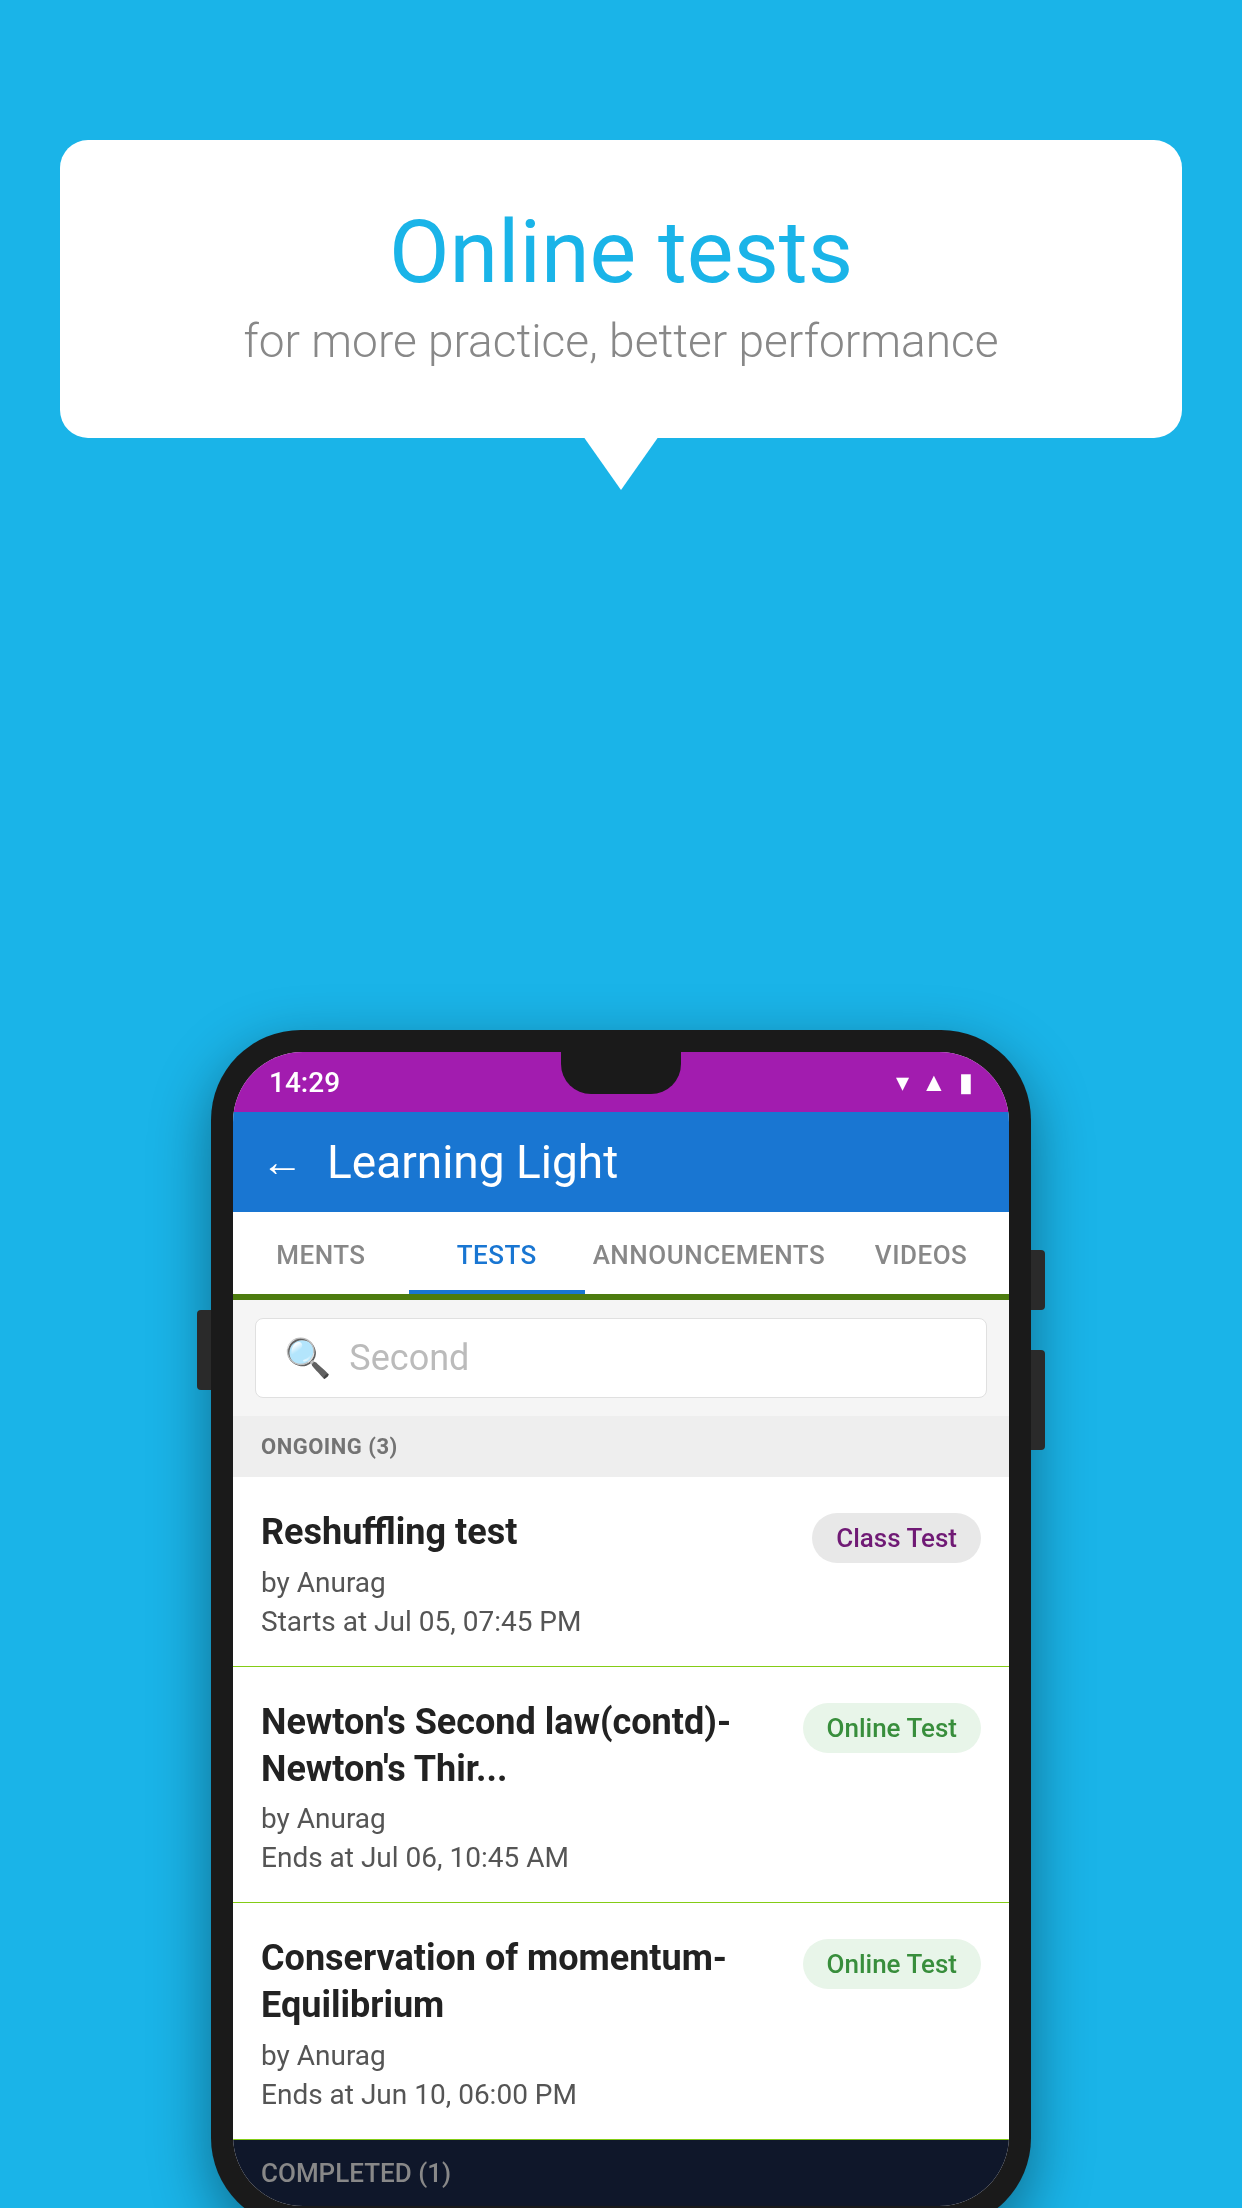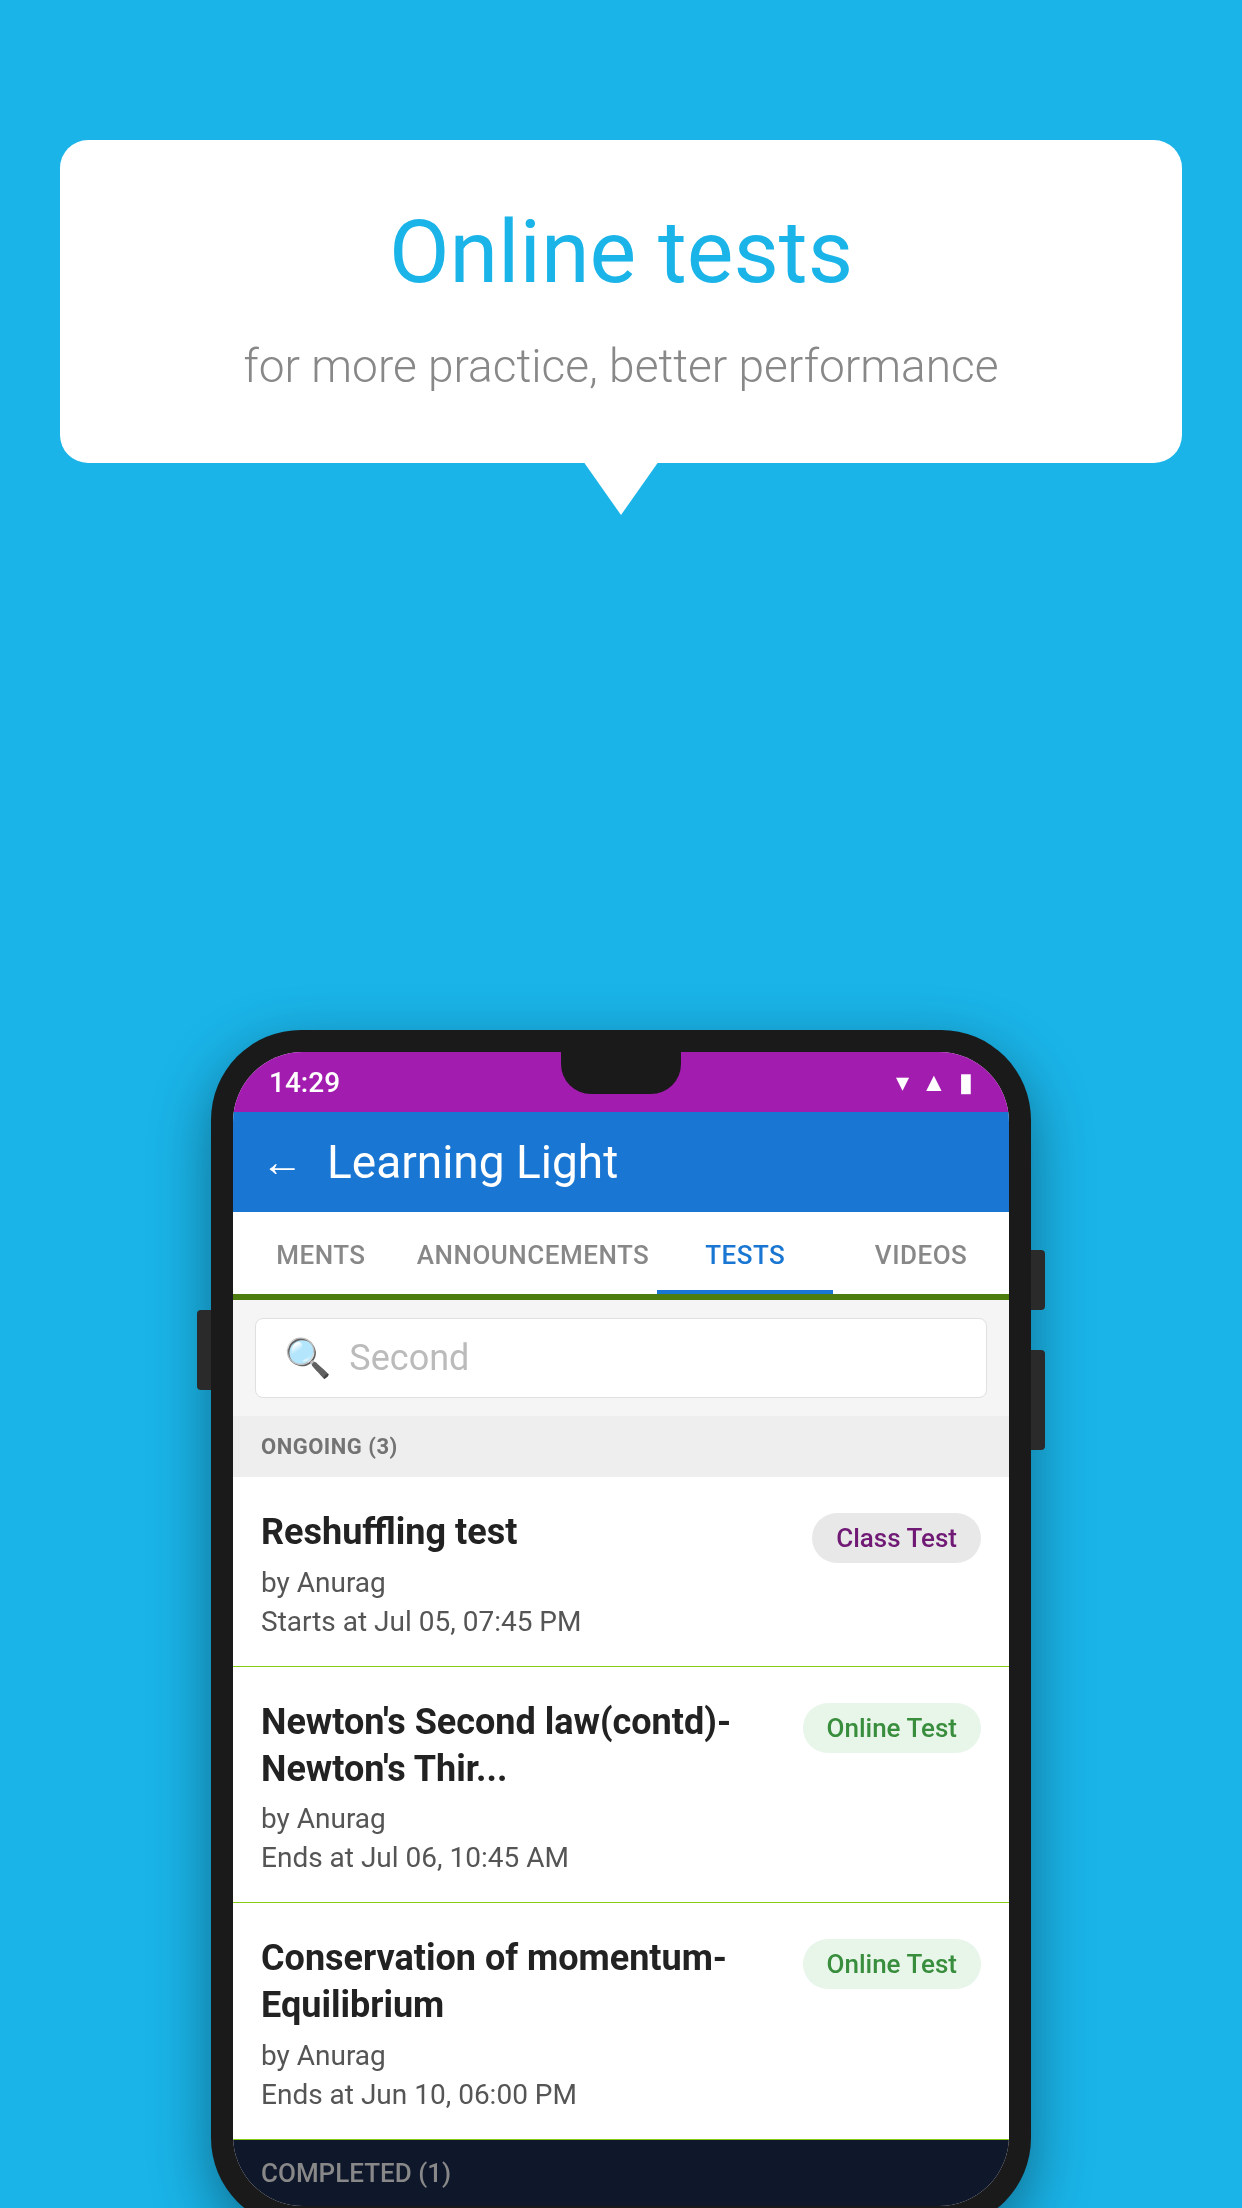--- a/index.html
+++ b/index.html
@@ -39,21 +39,21 @@
       height: 0;
       border-left: 38px solid transparent;
       border-right: 38px solid transparent;
       border-top: 54px solid white;
     }
 
     .bubble-title {
       font-size: 88px;
       font-weight: 400;
       color: #1ab4e8;
-      margin-bottom: 36px;
+      margin-bottom: 11px;
     }
 
     .bubble-subtitle {
       font-size: 46px;
       color: #888;
       font-weight: 300;
     }
 
     
     .phone-container {
@@ -346,25 +346,25 @@
 
       <div class="app-header">
         <span class="back-arrow">←</span>
         <span class="app-title">Learning Light</span>
       </div>
 
       <div class="tabs-bar">
         <div class="tab-item">
           <span>MENTS</span>
         </div>
+        <div class="tab-item active">
+          <span>TESTS</span>
+        </div>
         <div class="tab-item">
           <span>ANNOUNCEMENTS</span>
-        </div>
-        <div class="tab-item active">
-          <span>TESTS</span>
         </div>
         <div class="tab-item">
           <span>VIDEOS</span>
         </div>
       </div>
 
       <div class="search-container">
         <div class="search-bar">
           <span class="search-icon-svg">🔍</span>
           <span class="search-placeholder">Second</span>

